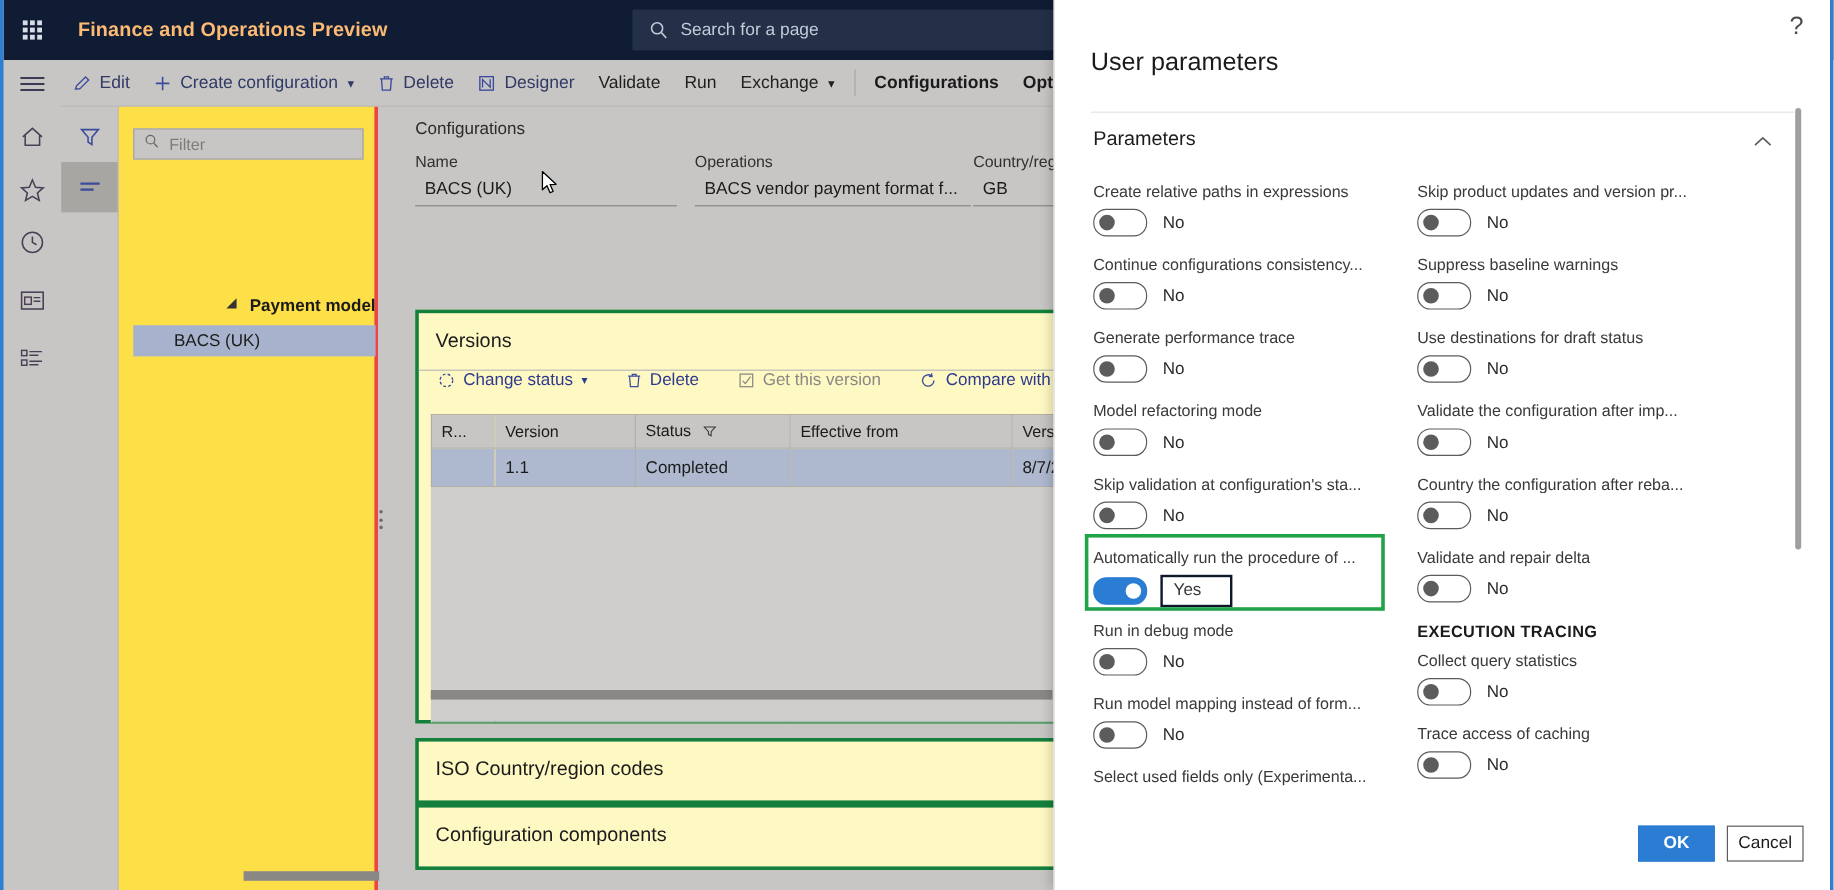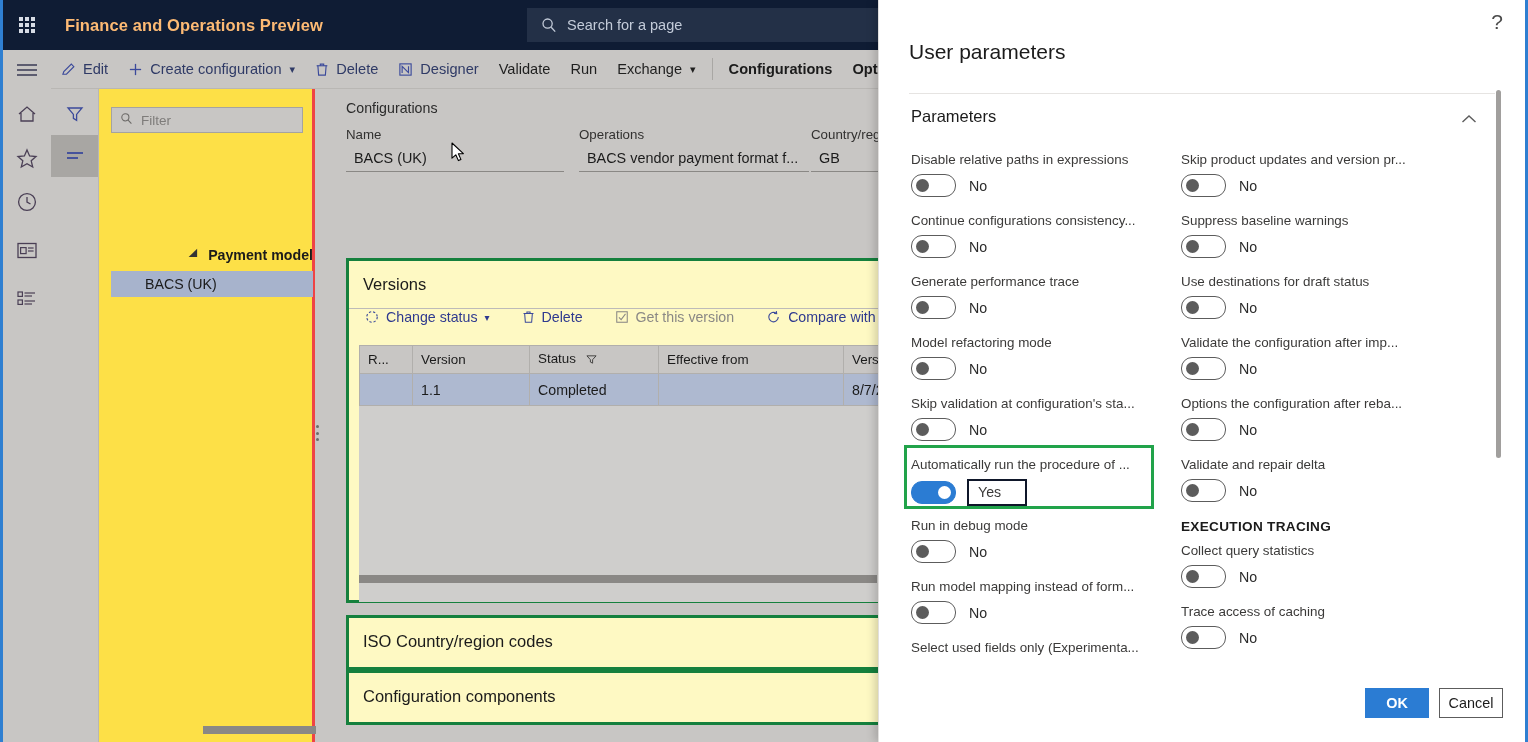--- a/index.html
+++ b/index.html
@@ -647,21 +647,21 @@
     <div class="dlg-divider"></div>
     <div class="dlg-section-head">Parameters</div>
     <div class="dlg-collapse">
       <svg width="16" height="10" viewBox="0 0 16 10">
           <path d="M1.5 8 L8 2 L14.5 8" fill="none" stroke="#5c5c5c" stroke-width="1.4"></path>
         </svg>
     </div>
     <div class="dlg-scroll"></div>
 
     <div class="param" style="left:32px; top:152px;">
-      <div class="plabel">Disable relative paths in expressions</div>
+      <div class="plabel">Create relative paths in expressions</div>
       <div class="prow">
         <div class="toggle">
             <span class="knob"></span>
           </div>
         <div class="pvalue">No</div>
       </div>
     </div>
 
     <div class="param" style="left:32px; top:213px;">
       <div class="plabel">Continue configurations consistency...</div>
@@ -773,21 +773,21 @@
       <div class="plabel">Validate the configuration after imp...</div>
       <div class="prow">
         <div class="toggle">
             <span class="knob"></span>
           </div>
         <div class="pvalue">No</div>
       </div>
     </div>
 
     <div class="param" style="left:302px; top:396px;">
-      <div class="plabel">Options the configuration after reba...</div>
+      <div class="plabel">Country the configuration after reba...</div>
       <div class="prow">
         <div class="toggle">
             <span class="knob"></span>
           </div>
         <div class="pvalue">No</div>
       </div>
     </div>
 
     <div class="param" style="left:302px; top:457px;">
       <div class="plabel">Validate and repair delta</div>

